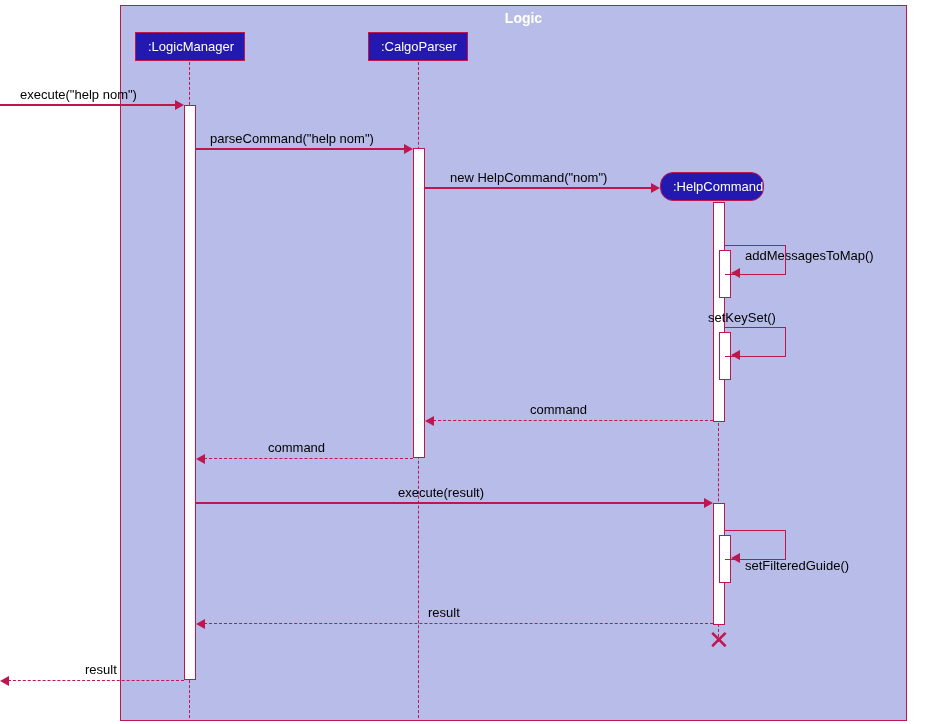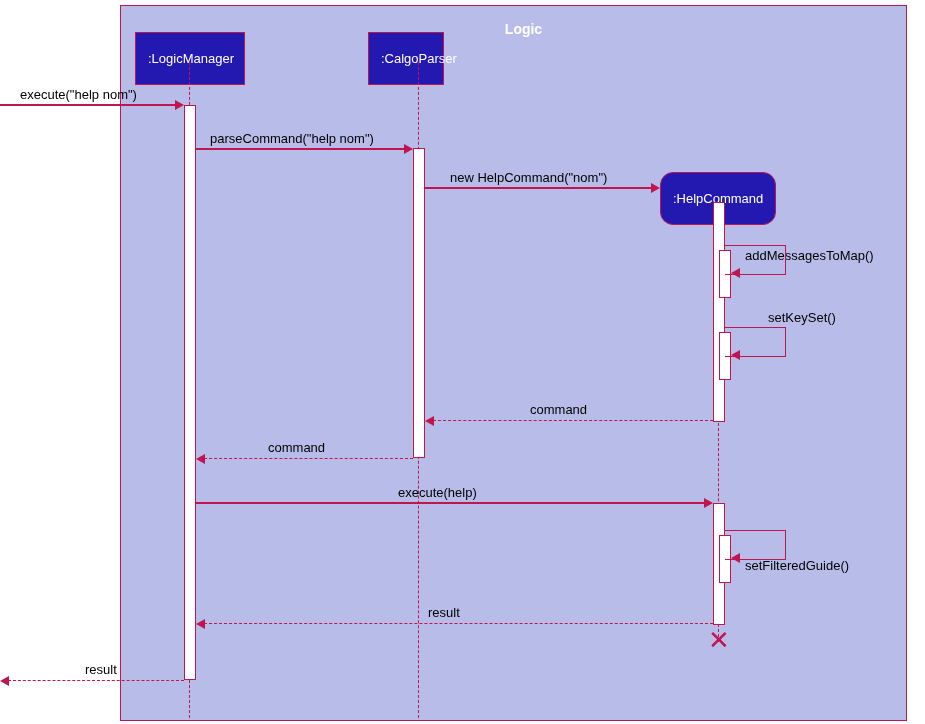--- a/index.html
+++ b/index.html
@@ -18,31 +18,31 @@
     background: #b8bce8;
     box-sizing: border-box;
   }
   .frame-label {
     position: absolute;
     top: 0;
     left: 0;
     color: #ffffff;
     font-weight: bold;
     font-size: 14px;
-    padding: 15px 10px;
+    padding: 4px 10px;
     background: transparent;
     width: 100%;
     text-align: center;
   }
   .participant {
     position: absolute;
     background: #2318b0;
     border: 1.5px solid #c0164f;
     color: #ffffff;
-    padding: 18px 12px;
+    padding: 6px 12px;
     font-size: 13px;
     box-sizing: border-box;
     text-align: center;
   }
   .lifeline {
     position: absolute;
     border-left: 1.5px dashed #c0164f;
     width: 0;
   }
   .activation {
@@ -95,22 +95,22 @@
   }
 </style>
 </head>
 <body>
 
 <div class="frame" style="left:120px; top:5px; width:787px; height:716px;">
   <div class="frame-label">Logic</div>
 </div>
 
 <div class="participant" style="left:135px; top:32px; width:110px;">:LogicManager</div>
-<div class="participant" style="left:368px; top:32px; width:76px;">:CalgoParser</div>
-<div class="participant" style="left:660px; top:172px; width:116px;border-radius:13px;">:HelpCommand</div>
+<div class="participant" style="left:368px; top:32px; width:100px;">:CalgoParser</div>
+<div class="participant" style="left:660px; top:172px; width:104px;border-radius:13px;">:HelpCommand</div>
 
 <div class="lifeline" style="left:189px; top:62px; height:656px;"></div>
 <div class="lifeline" style="left:418px; top:62px; height:656px;"></div>
 <div class="lifeline" style="left:718px; top:202px; height:440px;"></div>
 
 <div class="activation" style="left:184px; top:105px; width:12px; height:575px;"></div>
 <div class="activation" style="left:413px; top:148px; width:12px; height:310px;"></div>
 <div class="activation" style="left:713px; top:202px; width:12px; height:220px;"></div>
 <div class="activation" style="left:719px; top:250px; width:12px; height:48px;"></div>
 <div class="activation" style="left:719px; top:332px; width:12px; height:48px;"></div>
@@ -126,33 +126,33 @@
 <div class="arrow-head-r" style="left:404px; top:144px;"></div>
 
 <div class="msg-label" style="left:450px; top:170px;">new HelpCommand("nom")</div>
 <div class="arrow-line" style="left:425px; top:187px; width:228px;"></div>
 <div class="arrow-head-r" style="left:651px; top:183px;"></div>
 
 <div class="msg-label" style="left:745px; top:228px;margin-top:20px;">addMessagesToMap()</div>
 <div class="self-loop" style="left:725px; top:245px; width:60px; height:28px;"></div>
 <div class="arrow-head-l" style="left:731px; top:268px;"></div>
 
-<div class="msg-label" style="left:768px; top:310px;">setKeySet()</div>
+<div class="msg-label" style="left:708px; top:310px;">setKeySet()</div>
 <div class="self-loop" style="left:725px; top:327px; width:60px; height:28px;"></div>
 <div class="arrow-head-l" style="left:731px; top:350px;"></div>
 
 <div class="msg-label" style="left:530px; top:402px;">command</div>
 <div class="arrow-dash" style="left:433px; top:420px; width:280px;"></div>
 <div class="arrow-head-l" style="left:425px; top:416px;"></div>
 
 <div class="msg-label" style="left:268px; top:440px;">command</div>
 <div class="arrow-dash" style="left:204px; top:458px; width:209px;"></div>
 <div class="arrow-head-l" style="left:196px; top:454px;"></div>
 
-<div class="msg-label" style="left:398px; top:485px;">execute(help)</div>
+<div class="msg-label" style="left:398px; top:485px;">execute(result)</div>
 <div class="arrow-line" style="left:196px; top:502px; width:510px;"></div>
 <div class="arrow-head-r" style="left:704px; top:498px;"></div>
 
 <div class="msg-label" style="left:745px; top:513px;margin-top:45px;">setFilteredGuide()</div>
 <div class="self-loop" style="left:725px; top:530px; width:60px; height:28px;"></div>
 <div class="arrow-head-l" style="left:731px; top:553px;"></div>
 
 <div class="msg-label" style="left:428px; top:605px;">result</div>
 <div class="arrow-dash" style="left:204px; top:623px; width:509px;"></div>
 <div class="arrow-head-l" style="left:196px; top:619px;"></div>

